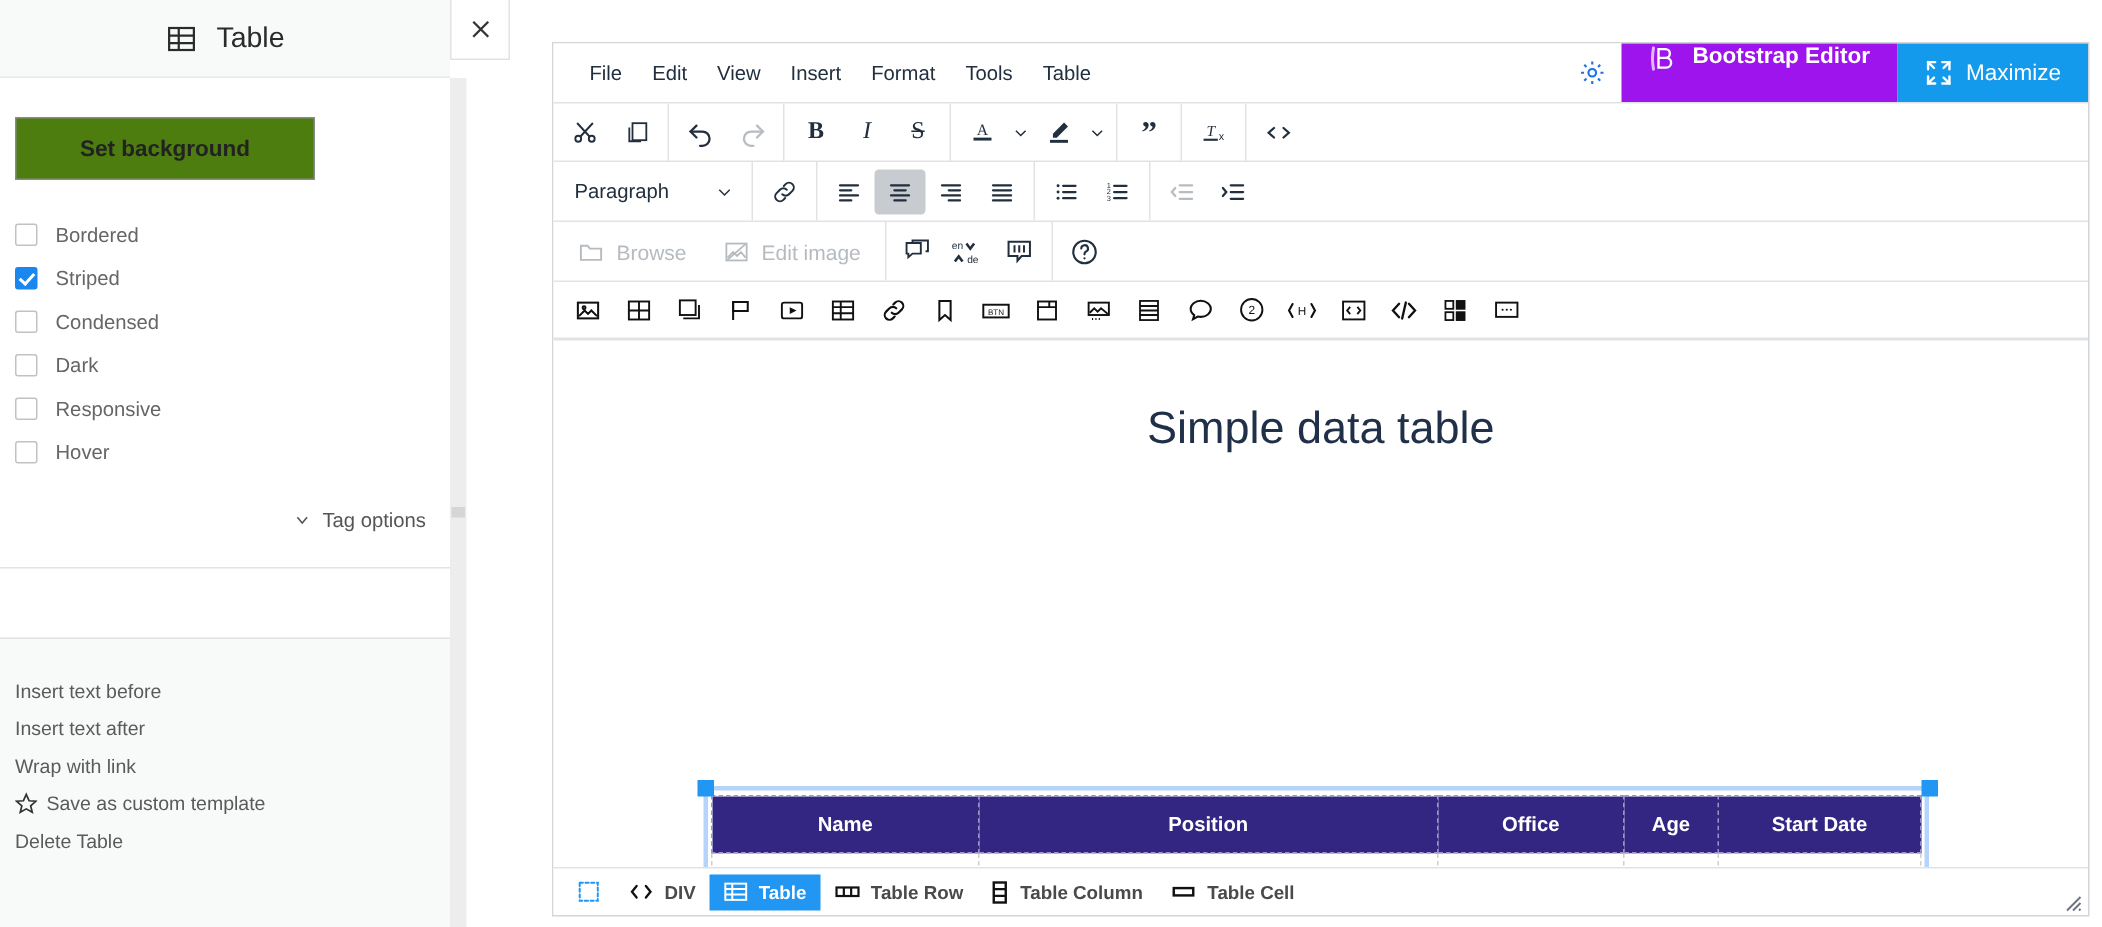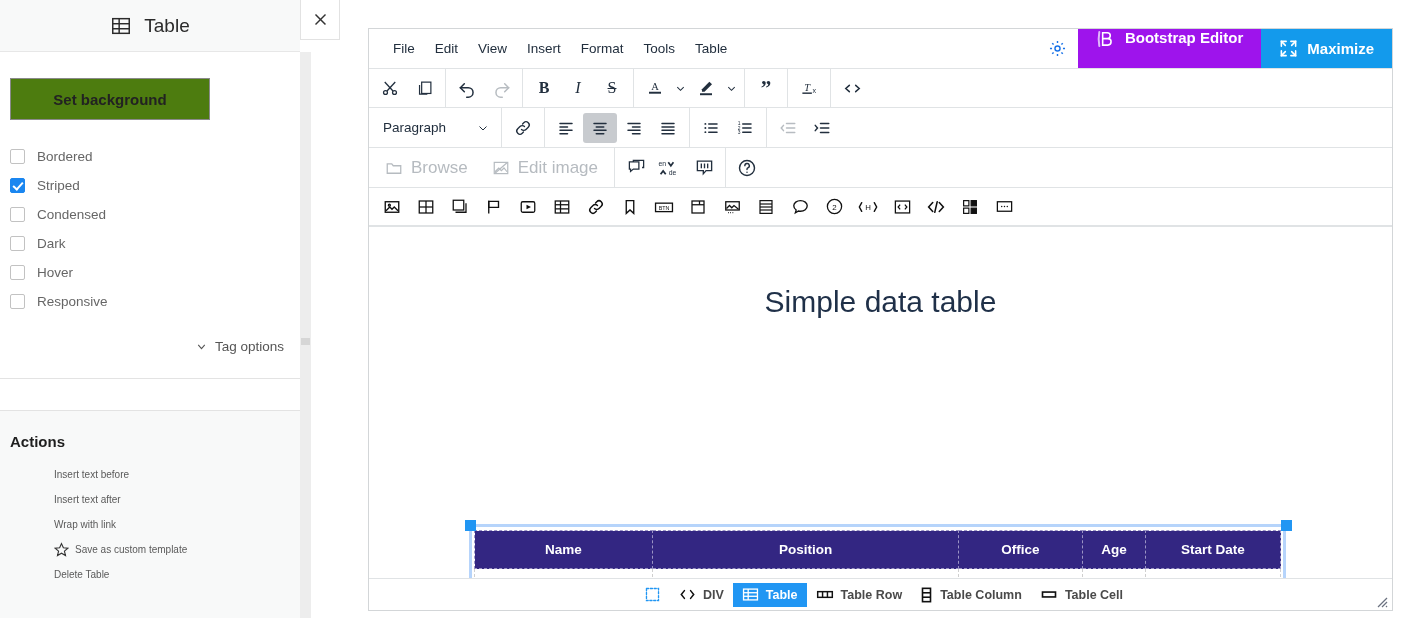--- a/index.html
+++ b/index.html
@@ -77,21 +77,21 @@
   #sidebar-divider { border-top: 1px solid #e3e3e3; margin-top: 24px; }
   #actions-section {
     background: #f8f9f9;
     flex: 1 1 auto;
     padding: 22px 0 0 10px;
     border-top: 1px solid #e3e3e3;
   }
   #actions-title { font-size: 15px; font-weight: bold; color: #1f1f1f; margin-bottom: 12px; }
   .action-row {
     display: flex; align-items: center; gap: 6px;
-    height: 25px; font-size: 10px; color: #5a5a5a; cursor: pointer; margin-left: 44px;
+    height: 25px; font-size: 13px; color: #5a5a5a; cursor: pointer;
   }
   #sidebar-scrollbar {
     position: absolute; left: 300px; top: 52px;
     width: 11px; height: 566px; background: #ededed;
   }
   #sidebar-scroll-thumb {
     position: absolute; left: 301px; top: 338px;
     width: 9px; height: 7px; background: #d6d6d6;
   }
   #close-btn {
@@ -137,21 +137,21 @@
   #bootstrap-btn {
     background: #9e14ec; color: #fff;
     display: flex; align-items: flex-start; gap: 9px;
     padding: 0 18px; cursor: pointer;
     font-size: 15px; font-weight: bold;
   }
   #maximize-btn {
     background: #139aec; color: #fff;
     display: flex; align-items: center; gap: 9px;
     padding: 5px 18px; cursor: pointer;
-    font-size: 15px; font-weight: bold;
+    font-size: 15px; font-weight: normal;
   }
   
   #toolbar1 { height: 39px; padding: 0 4px; }
   #toolbar2 { height: 40px; padding: 0 4px; }
   #toolbar3 { height: 40px; padding: 0 4px; }
   #toolbar4 { height: 38px; padding: 0 6px; }
   .tb-btn {
     width: 34px; height: 30px;
     display: flex; align-items: center; justify-content: center;
     cursor: pointer; border-radius: 3px;
@@ -166,34 +166,34 @@
   }
   .tb-sep { width: 1px; height: 39px; background: #e0e3e5; margin: 0 4px; }
   #para-select {
     display: flex; align-items: center; justify-content: space-between;
     width: 124px; height: 30px; padding: 0 8px 0 10px;
     font-size: 13.5px; color: #222f3e; cursor: pointer; gap: 21px;
   }
   .tb-text-btn {
     display: flex; align-items: center; gap: 8px;
     padding: 0 12px; height: 30px; cursor: pointer;
-    font-size: 17px; color: #222f3e;
+    font-size: 14px; color: #222f3e;
   }
   .tb-text-btn.disabled { color: #b6bbc0; cursor: default; }
 
   
   #content-area {
     flex: 1 1 auto; background: #fff;
     overflow: hidden; position: relative;
     border-top: 1px solid #e0e3e5;
   }
   #doc-title {
     text-align: center;
     font-size: 30px; color: #1f3048; font-weight: 400;
-    margin-top: 58px; margin-bottom: 0;
+    margin-top: 42px; margin-bottom: 0;
     font-family: "Liberation Sans", sans-serif;
   }
   #table-wrap {
     position: absolute; left: 105px; top: 303px;
     width: 816px;
   }
   #sel-outline {
     position: absolute; left: -5px; top: -6px;
     width: 817px; height: 193px;
     border: 3px solid #b6d4fb;
@@ -223,21 +223,20 @@
   }
   #data-table tbody tr:nth-child(even) td { background: #f2f2f2; }
 
   
   #statusbar {
     height: 32px; flex: none;
     border-top: 1px solid #e0e3e5;
     display: flex; align-items: center;
     padding-left: 6px; background: #fff;
     position: relative;
-    justify-content: center;
   }
   .sb-item {
     display: flex; align-items: center; gap: 7px;
     height: 24px; padding: 0 9px;
     font-size: 12.5px; color: #4a4a4a; cursor: pointer;
     font-weight: bold;
   }
   .sb-item.active { background: #2196f3; color: #fff; }
   .sb-icon-only { padding: 0 9px; }
   #resize-grip {
@@ -280,41 +279,40 @@
       <div class="chk-row">
         <span class="chk-box"></span>
         <span class="chk-label">Condensed</span>
       </div>
       <div class="chk-row">
         <span class="chk-box"></span>
         <span class="chk-label">Dark</span>
       </div>
       <div class="chk-row">
         <span class="chk-box"></span>
-        <span class="chk-label">Hover</span>
+        <span class="chk-label">Responsive</span>
       </div>
       <div class="chk-row">
         <span class="chk-box"></span>
-        <span class="chk-label">Responsive</span>
+        <span class="chk-label">Hover</span>
       </div>
     </div>
 
     <div id="tagopts">
       <span>
         <svg width="13" height="13" viewBox="0 0 24 24" fill="none" stroke="#555" stroke-width="2">
           <polyline points="6,9 12,16 18,9"></polyline>
         </svg>
       </span>
       <span>Tag options</span>
     </div>
     <div id="sidebar-divider"></div>
   </div>
 
   <div id="actions-section">
-    <div id="actions-title">Actions</div>
     <div class="action-row">
       <span>Insert text before</span>
     </div>
     <div class="action-row">
       <span>Insert text after</span>
     </div>
     <div class="action-row">
       <span>Wrap with link</span>
     </div>
     <div class="action-row">

